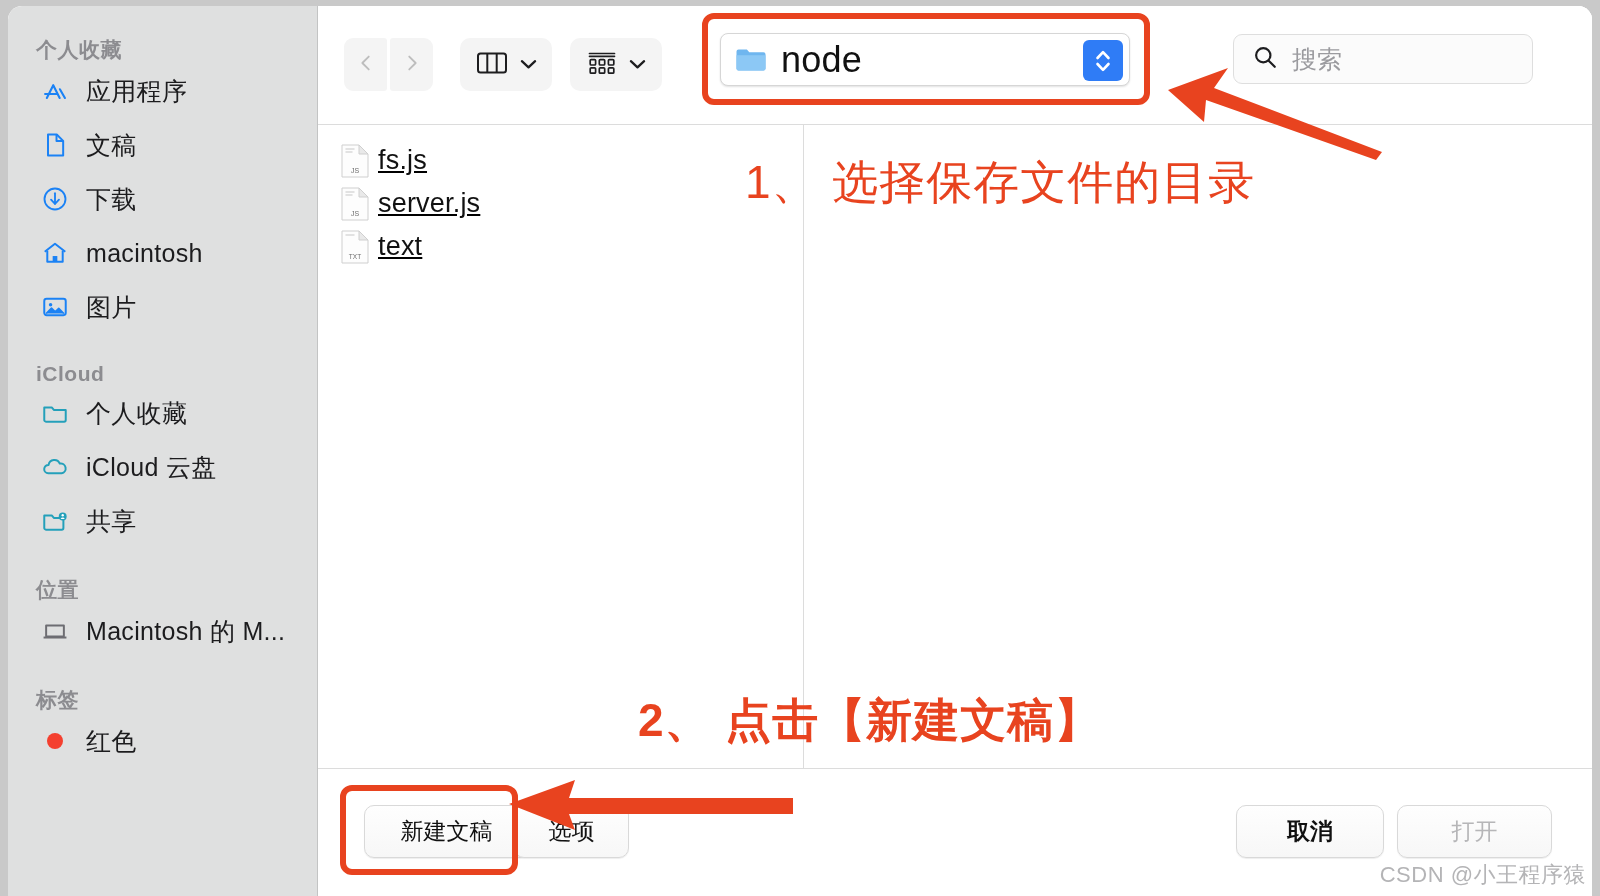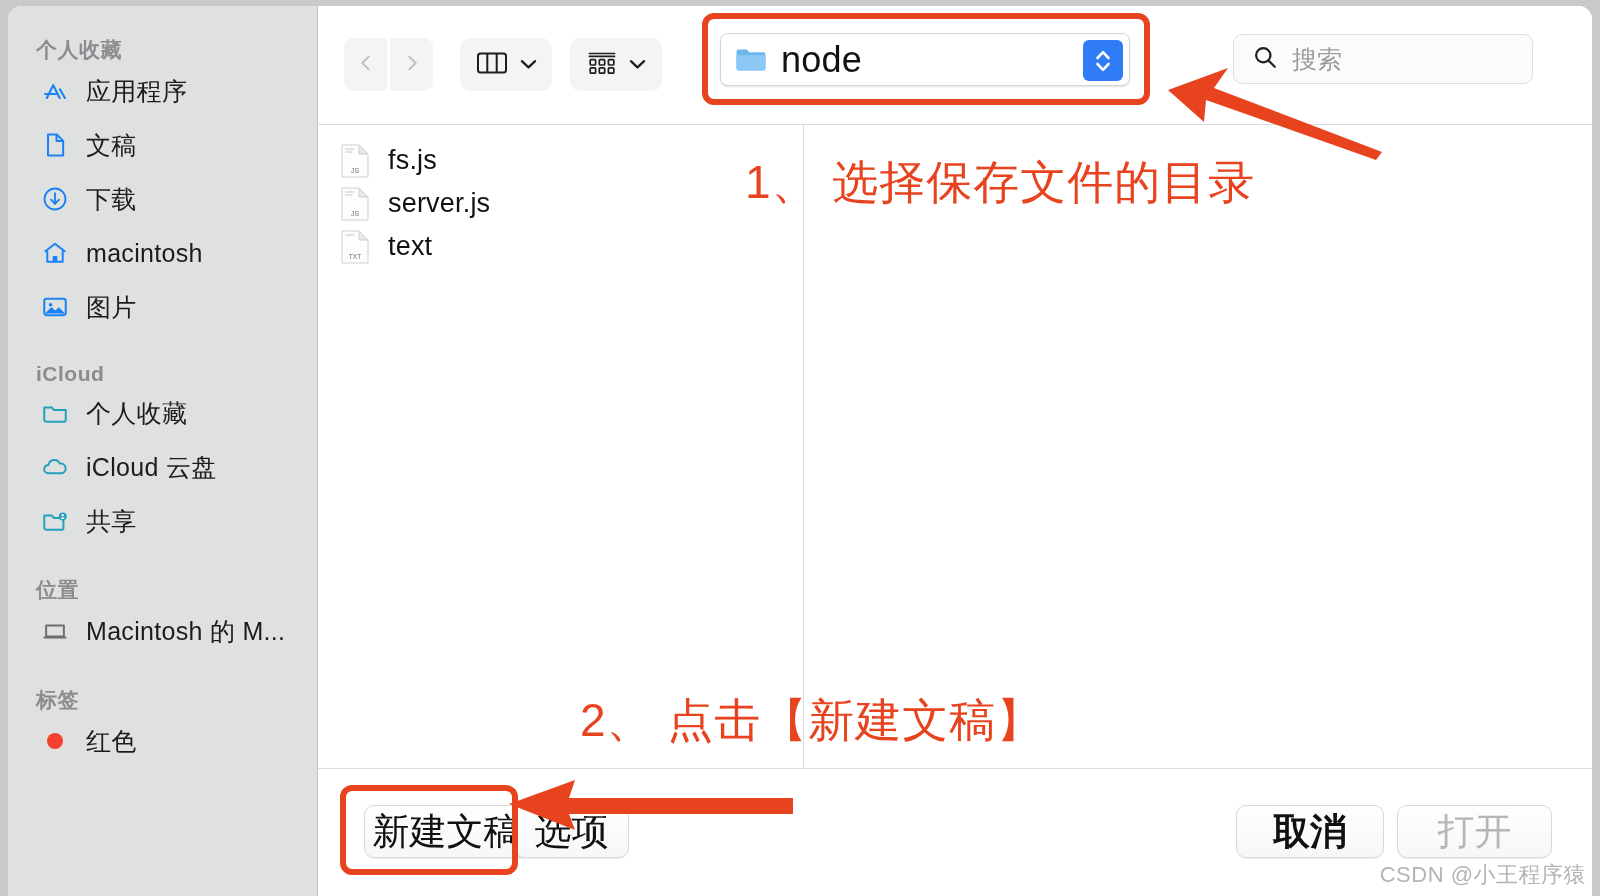--- a/index.html
+++ b/index.html
@@ -172,22 +172,23 @@
   }
   .col-preview {
     position: absolute;
     left: 487px; top: 0; right: 0; height: 100%;
   }
   .file-row {
     display: flex;
     align-items: center;
     height: 43px;
     padding-left: 22px;
-    gap: 18px;
+    gap: 8px;
     cursor: default;
+    text-decoration: underline;
   }
   .file-row .fname {
     font-size: 27px;
     color: #111;
     letter-spacing: .2px;
   }
   .file-ico { width: 30px; height: 36px; flex: 0 0 30px; }
 
   
   .bottombar {
@@ -195,21 +196,21 @@
     left: 0; right: 0; bottom: 0;
     height: 134px;
     background: #ffffff;
     border-top: 1px solid #dcdcdc;
   }
   .btn {
     position: absolute;
     background: linear-gradient(#fefefe,#f7f7f7);
     border: 1px solid #d9d9d9;
     border-radius: 10px;
-    font-size: 37px;
+    font-size: 23px;
     color: #111;
     display: flex;
     align-items: center;
     justify-content: center;
     box-shadow: 0 1px 1px rgba(0,0,0,.07);
     cursor: default;
     font-family: "Liberation Sans", "DejaVu Sans", sans-serif;
   }
   #btn-newdoc { left: 46px; top: 36px; width: 165px; height: 53px; }
   #btn-options { left: 196px; top: 36px; width: 115px; height: 53px; }
@@ -227,21 +228,21 @@
   
   .annot {
     position: absolute;
     color: #e8431f;
     font-size: 46px;
     white-space: nowrap;
     letter-spacing: 1px;
     font-family: "Liberation Sans", "DejaVu Sans", sans-serif;
   }
   #annot-1 { left: 745px; top: 152px; }
-  #annot-2 { left: 580px; top: 690px; }
+  #annot-2 { left: 638px; top: 690px; font-weight: bold; }
 
   .arrow { position: absolute; pointer-events: none; }
 
   .watermark {
     position: absolute;
     right: 14px; bottom: 6px;
     font-size: 22px;
     color: #b4b4b6;
     letter-spacing: .5px;
   }

